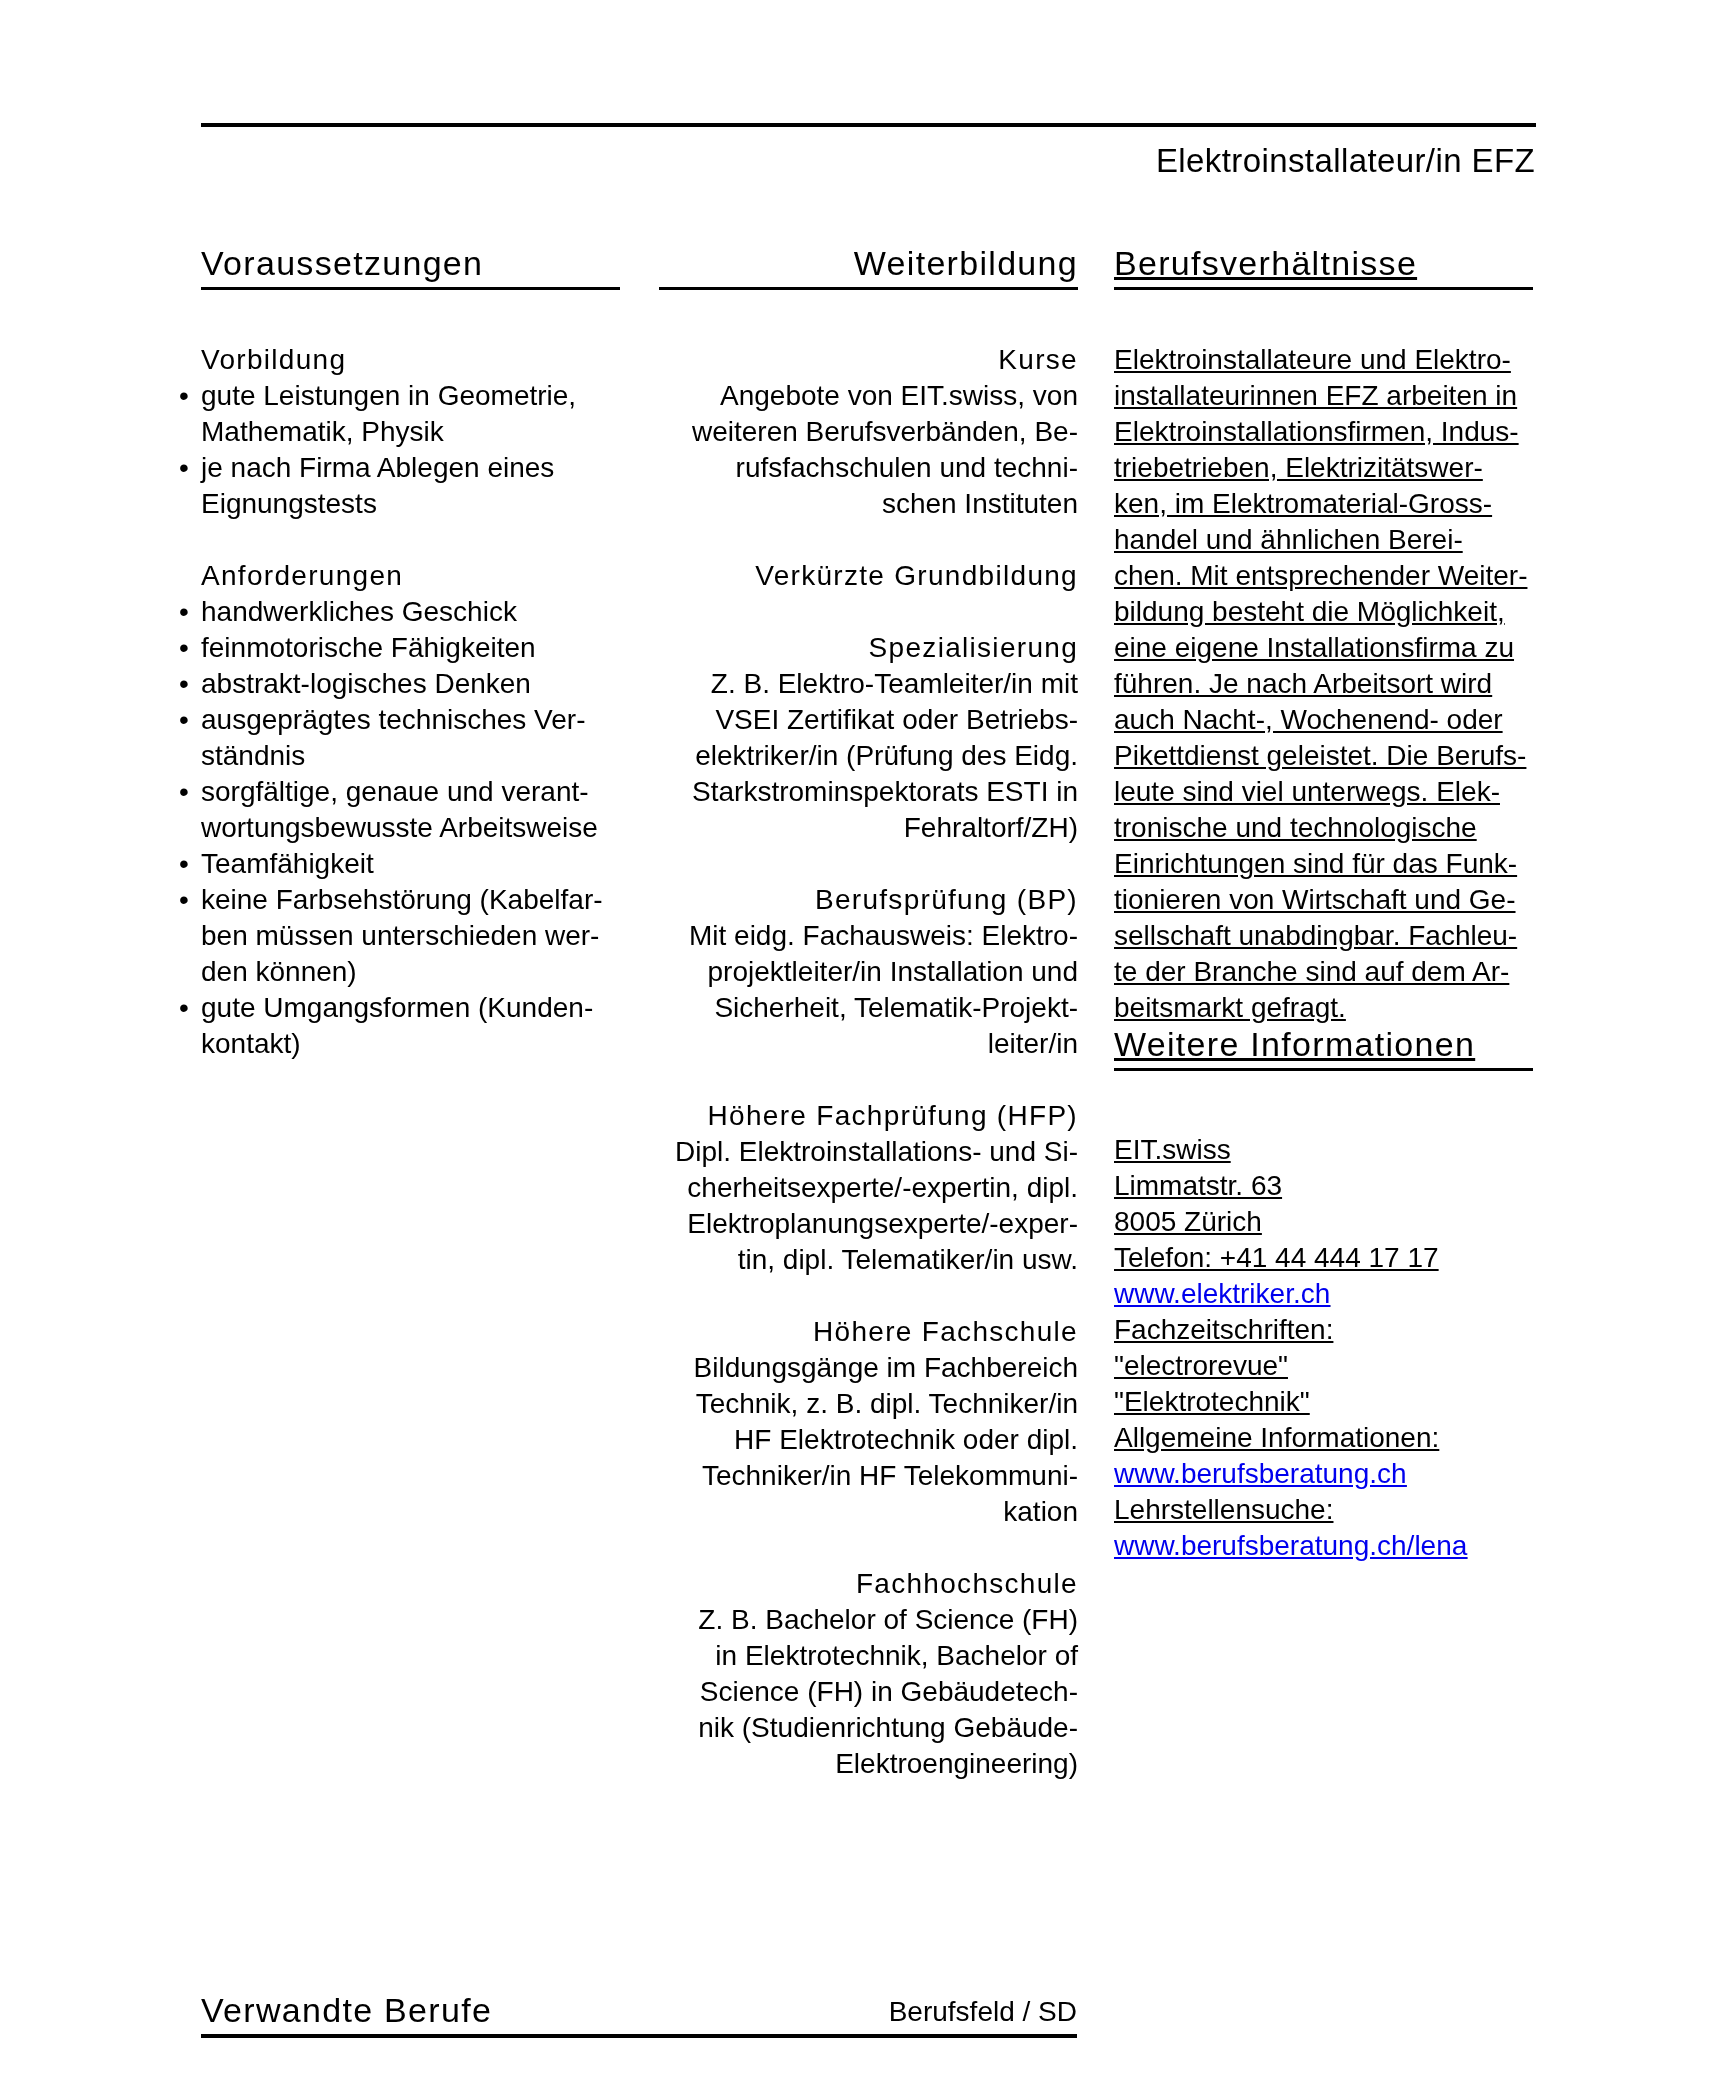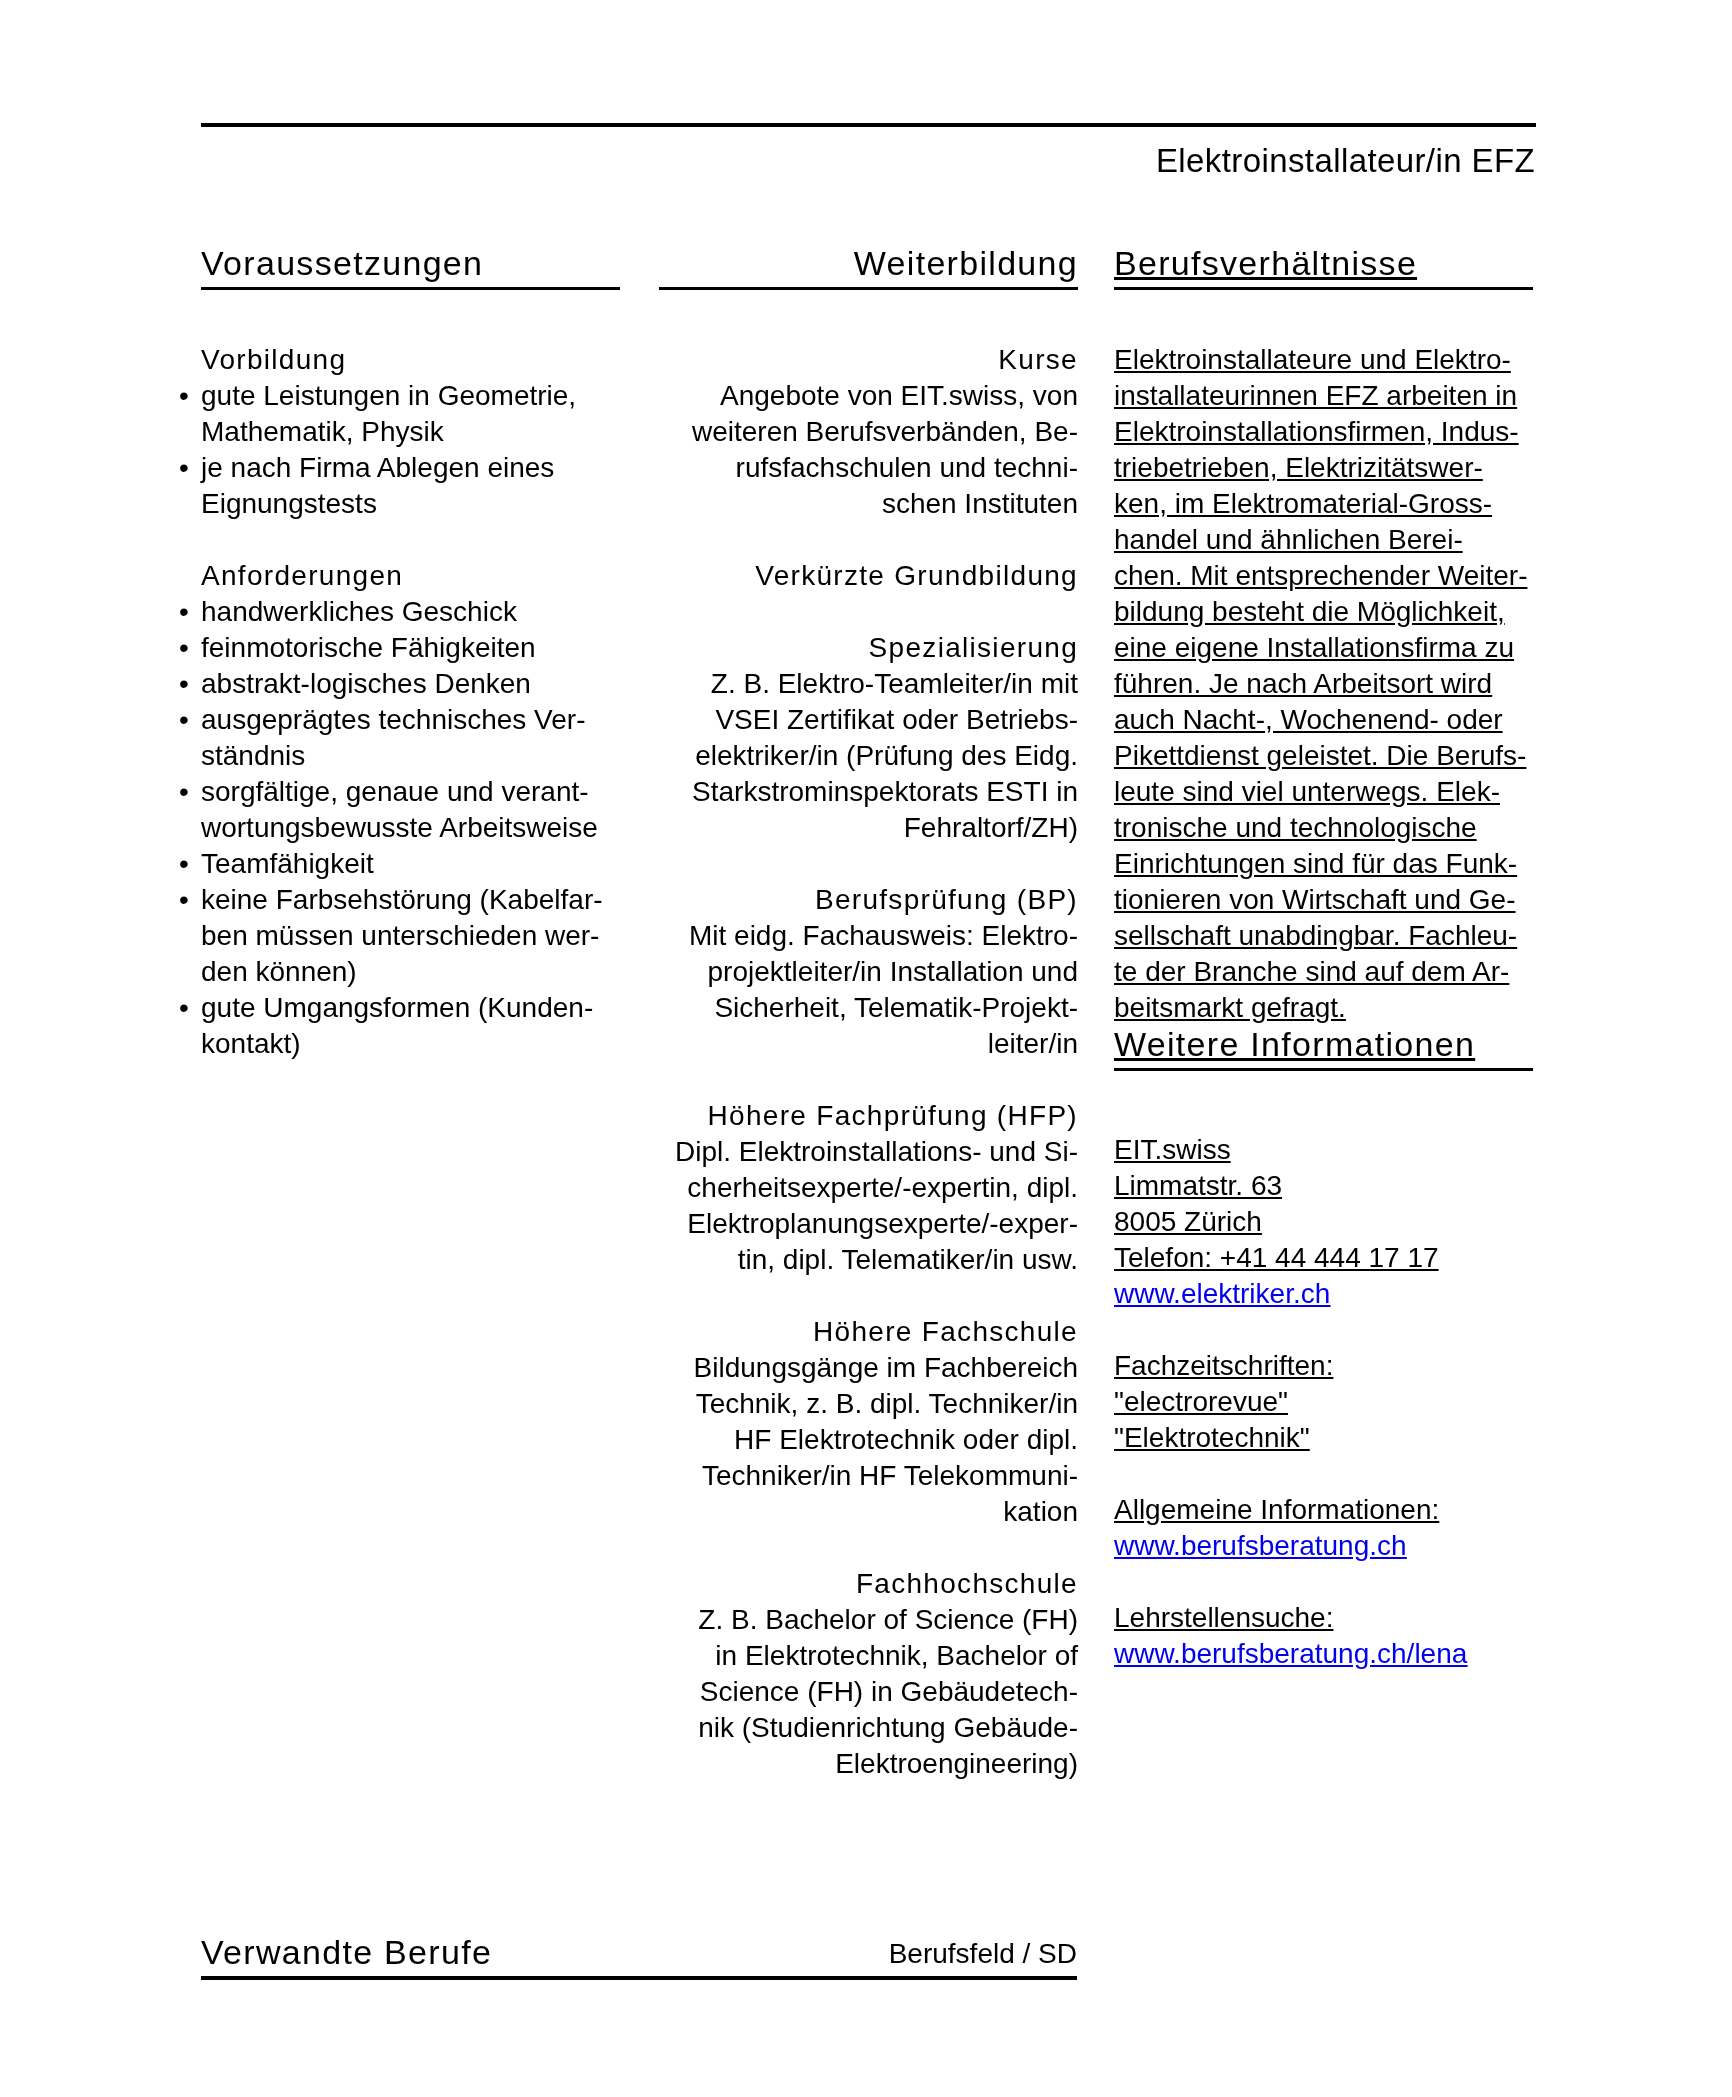--- a/index.html
+++ b/index.html
@@ -25,23 +25,23 @@
   .block{margin:0;white-space:pre-line;}
   ul.bullets{margin:0;padding:0;list-style:none;}
   .bullets li{white-space:pre-line;position:relative;}
   .bullets li::before{content:"\2022";position:absolute;left:-22px;top:0;}
 
   .link{color:#0000EE;text-decoration:underline;}
 
   .wi-heading{margin:47px 0 0;font-size:34px;font-weight:normal;line-height:36px;letter-spacing:1.3px;white-space:nowrap;}
   .wi-rule{height:2.9px;margin-top:6.3px;}
   .addr{margin-top:61px;}
-  .wi-block{margin-top:36px;}
+  .wi-block{}
 
-  .related{position:absolute;left:201px;top:1934px;width:876px;}
+  .related{position:absolute;left:201px;top:1992px;width:876px;}
   .rel-head{position:relative;}
   .rel-head h2{margin:0;font-size:34px;font-weight:normal;line-height:36px;letter-spacing:1.3px;}
   .rel-col-label{position:absolute;right:0;top:2.1px;font-size:28px;line-height:36px;}
   .rel-rule{height:3.4px;margin-top:6.3px;}
 </style>
 </head>
 <body>
 
 <div>
 

